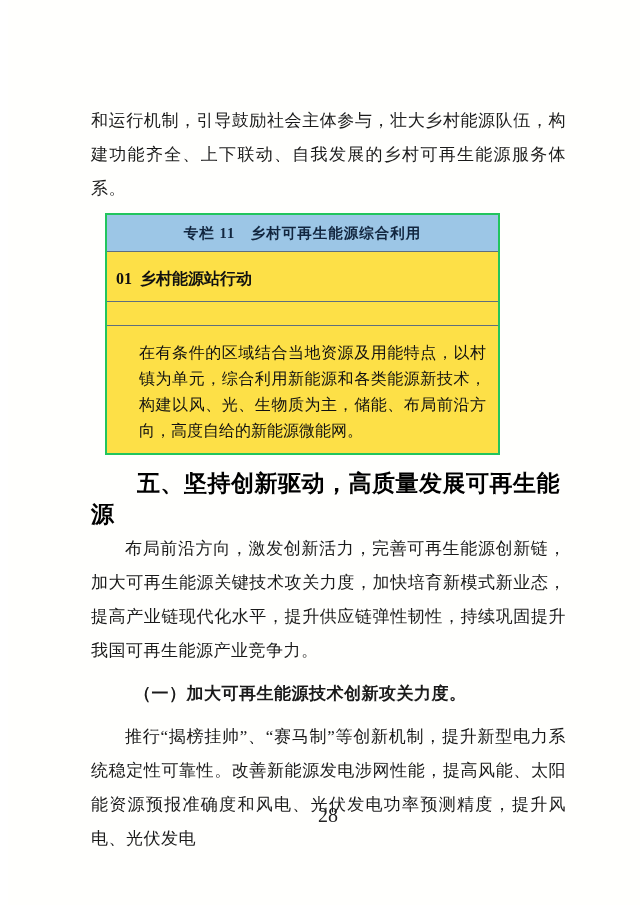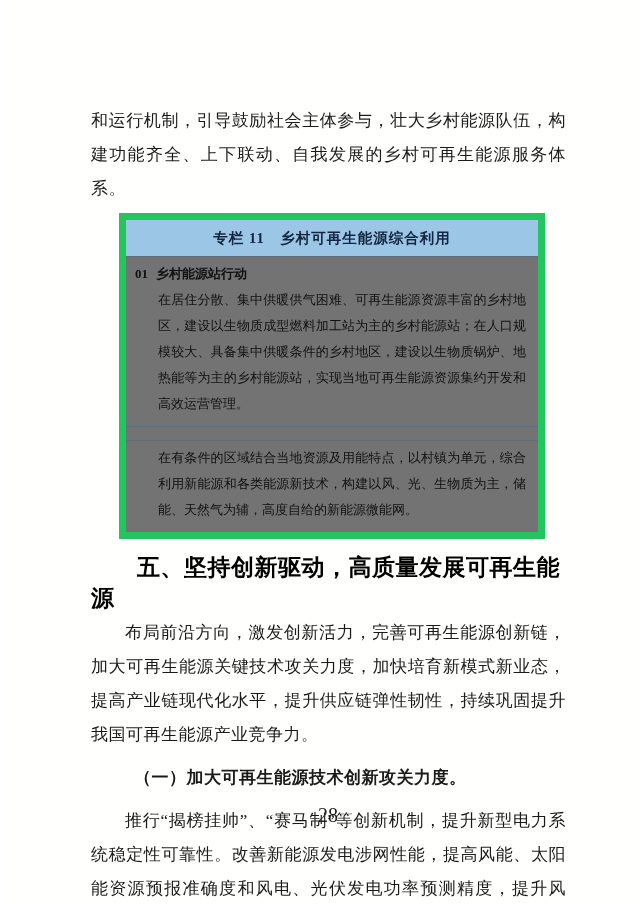--- a/index.html
+++ b/index.html
@@ -33,39 +33,39 @@
     line-height: 34px;
     text-align: justify;
     text-justify: inter-character;
     margin: 0;
     letter-spacing: 0.5px;
   }
   .indent-2em { text-indent: 2em; }
 
   
   .callout {
-    margin: 7px 0 0 28px;
-    width: 426px;
-    border: 7px solid #22c55e;
+    margin: 7px 0 0 14px;
+    width: 395px;
+    border: 2px solid #22c55e;
     box-sizing: border-box;
   }
   .callout-header {
     background: #9cc6e6;
     border-bottom: 1px solid #5f6f7d;
     text-align: center;
     font-weight: bold;
     font-size: 14.5px;
     color: #12263f;
     padding: 9px 4px 8px 4px;
     letter-spacing: 1px;
   }
   .callout-section {
-    background: #737373;
-    padding: 4px 12px 9px 9px;
-    font-size: 13px;
+    background: #fde047;
+    padding: 14px 12px 9px 9px;
+    font-size: 16px;
     line-height: 26px;
   }
   .callout-section + .callout-section {
     border-top: 1px solid #5f6f7d;
   }
   .callout-sec-head {
     font-weight: bold;
     color: #111;
   }
   .callout-sec-head .sec-num {
@@ -116,28 +116,27 @@
 
     <p class="body-para">和运行机制，引导鼓励社会主体参与，壮大乡村能源队伍，构建功能齐全、上下联动、自我发展的乡村可再生能源服务体系。</p>
 
     <div class="callout">
       <div class="callout-header">专栏 11　乡村可再生能源综合利用</div>
 
       <div class="callout-section">
         <div class="callout-sec-head">
           <span class="sec-num">01</span><span>乡村能源站行动</span>
         </div>
-        <div class="callout-sec-body">在居住分散、集中供暖供气困难、可再生能源资源丰富的乡村地区，建设以生物质成型燃料加工站为主的乡村能源站；在人口规模较大、具备集中供暖条件的乡村地区，建设以生物质锅炉、地热能等为主的乡村能源站，实现当地可再生能源资源集约开发和高效运营管理。</div>
       </div>
 
       <div class="callout-section">
       </div>
 
       <div class="callout-section">
-        <div class="callout-sec-body">在有条件的区域结合当地资源及用能特点，以村镇为单元，综合利用新能源和各类能源新技术，构建以风、光、生物质为主，储能、天然气为辅，高度自给的新能源微能网。</div>
+        <div class="callout-sec-body">在有条件的区域结合当地资源及用能特点，以村镇为单元，综合利用新能源和各类能源新技术，构建以风、光、生物质为主，储能、布局前沿方向，高度自给的新能源微能网。</div>
       </div>
     </div>
 
     <h2 class="section-heading">五、坚持创新驱动，高质量发展可再生能源</h2>
 
     <p class="body-para indent-2em para-block">布局前沿方向，激发创新活力，完善可再生能源创新链，加大可再生能源关键技术攻关力度，加快培育新模式新业态，提高产业链现代化水平，提升供应链弹性韧性，持续巩固提升我国可再生能源产业竞争力。</p>
 
     <p class="sub-heading">（一）加大可再生能源技术创新攻关力度。</p>
 
     <p class="body-para indent-2em">推行“揭榜挂帅”、“赛马制”等创新机制，提升新型电力系统稳定性可靠性。改善新能源发电涉网性能，提高风能、太阳能资源预报准确度和风电、光伏发电功率预测精度，提升风电、光伏发电</p>

